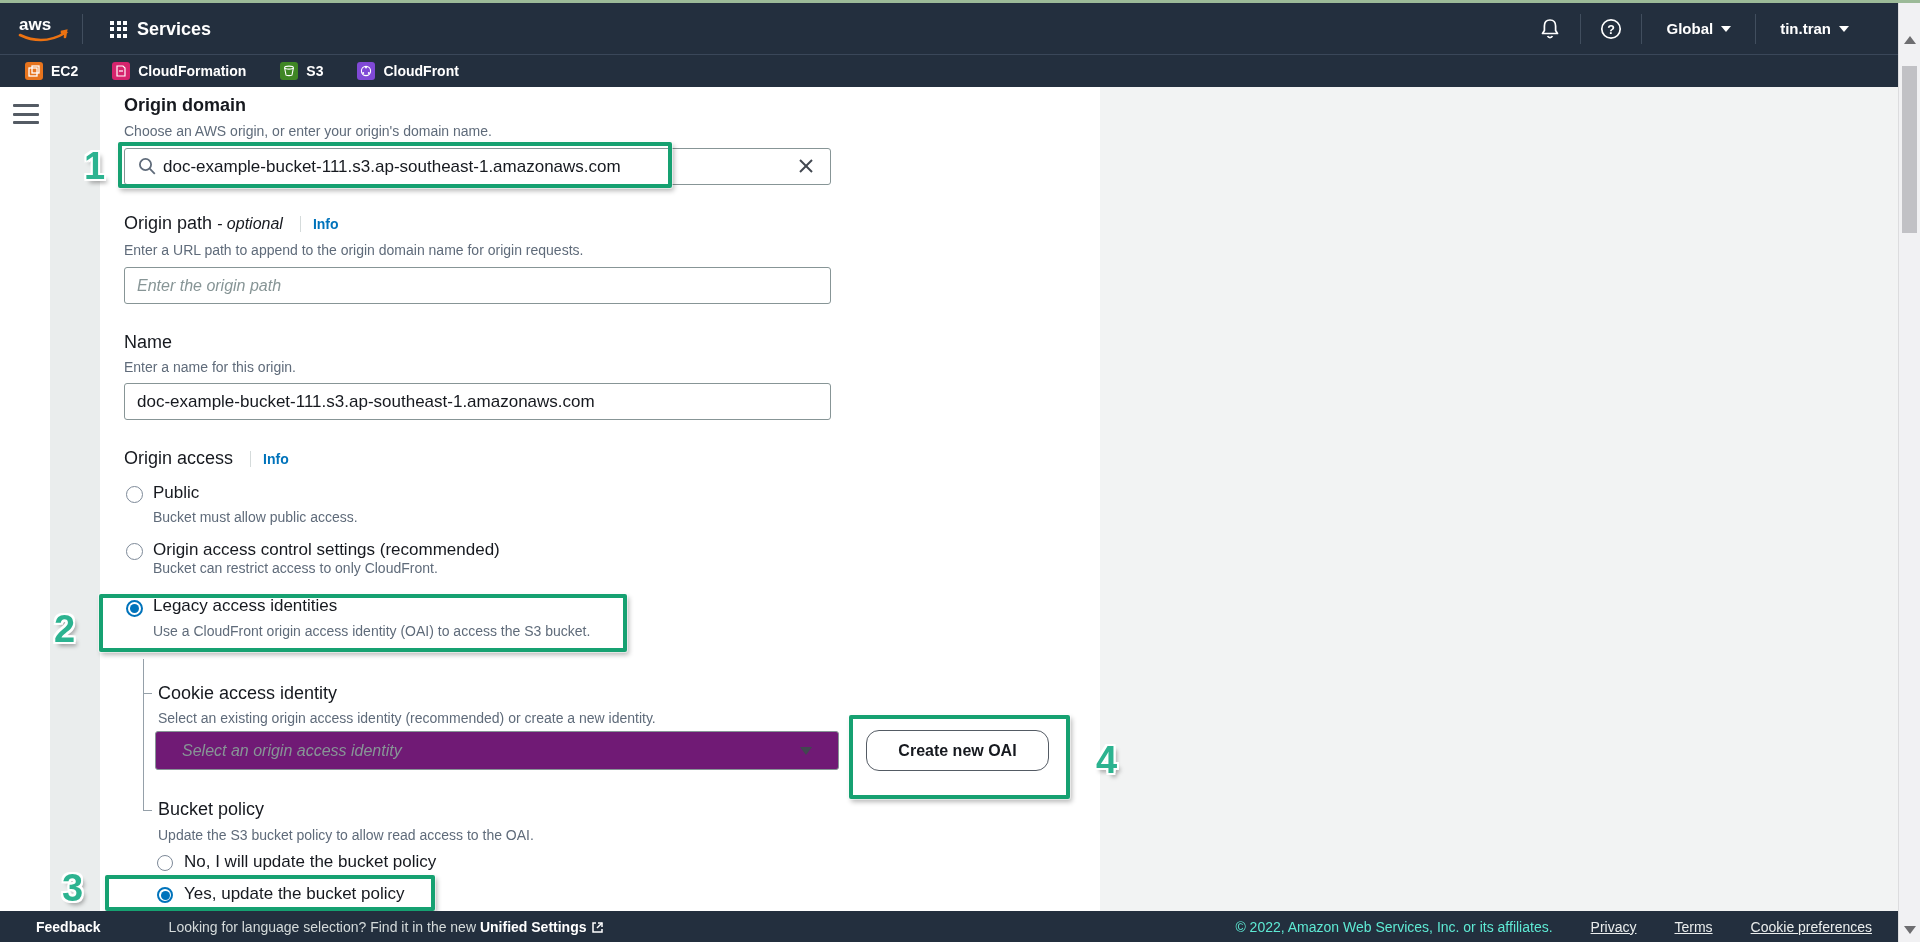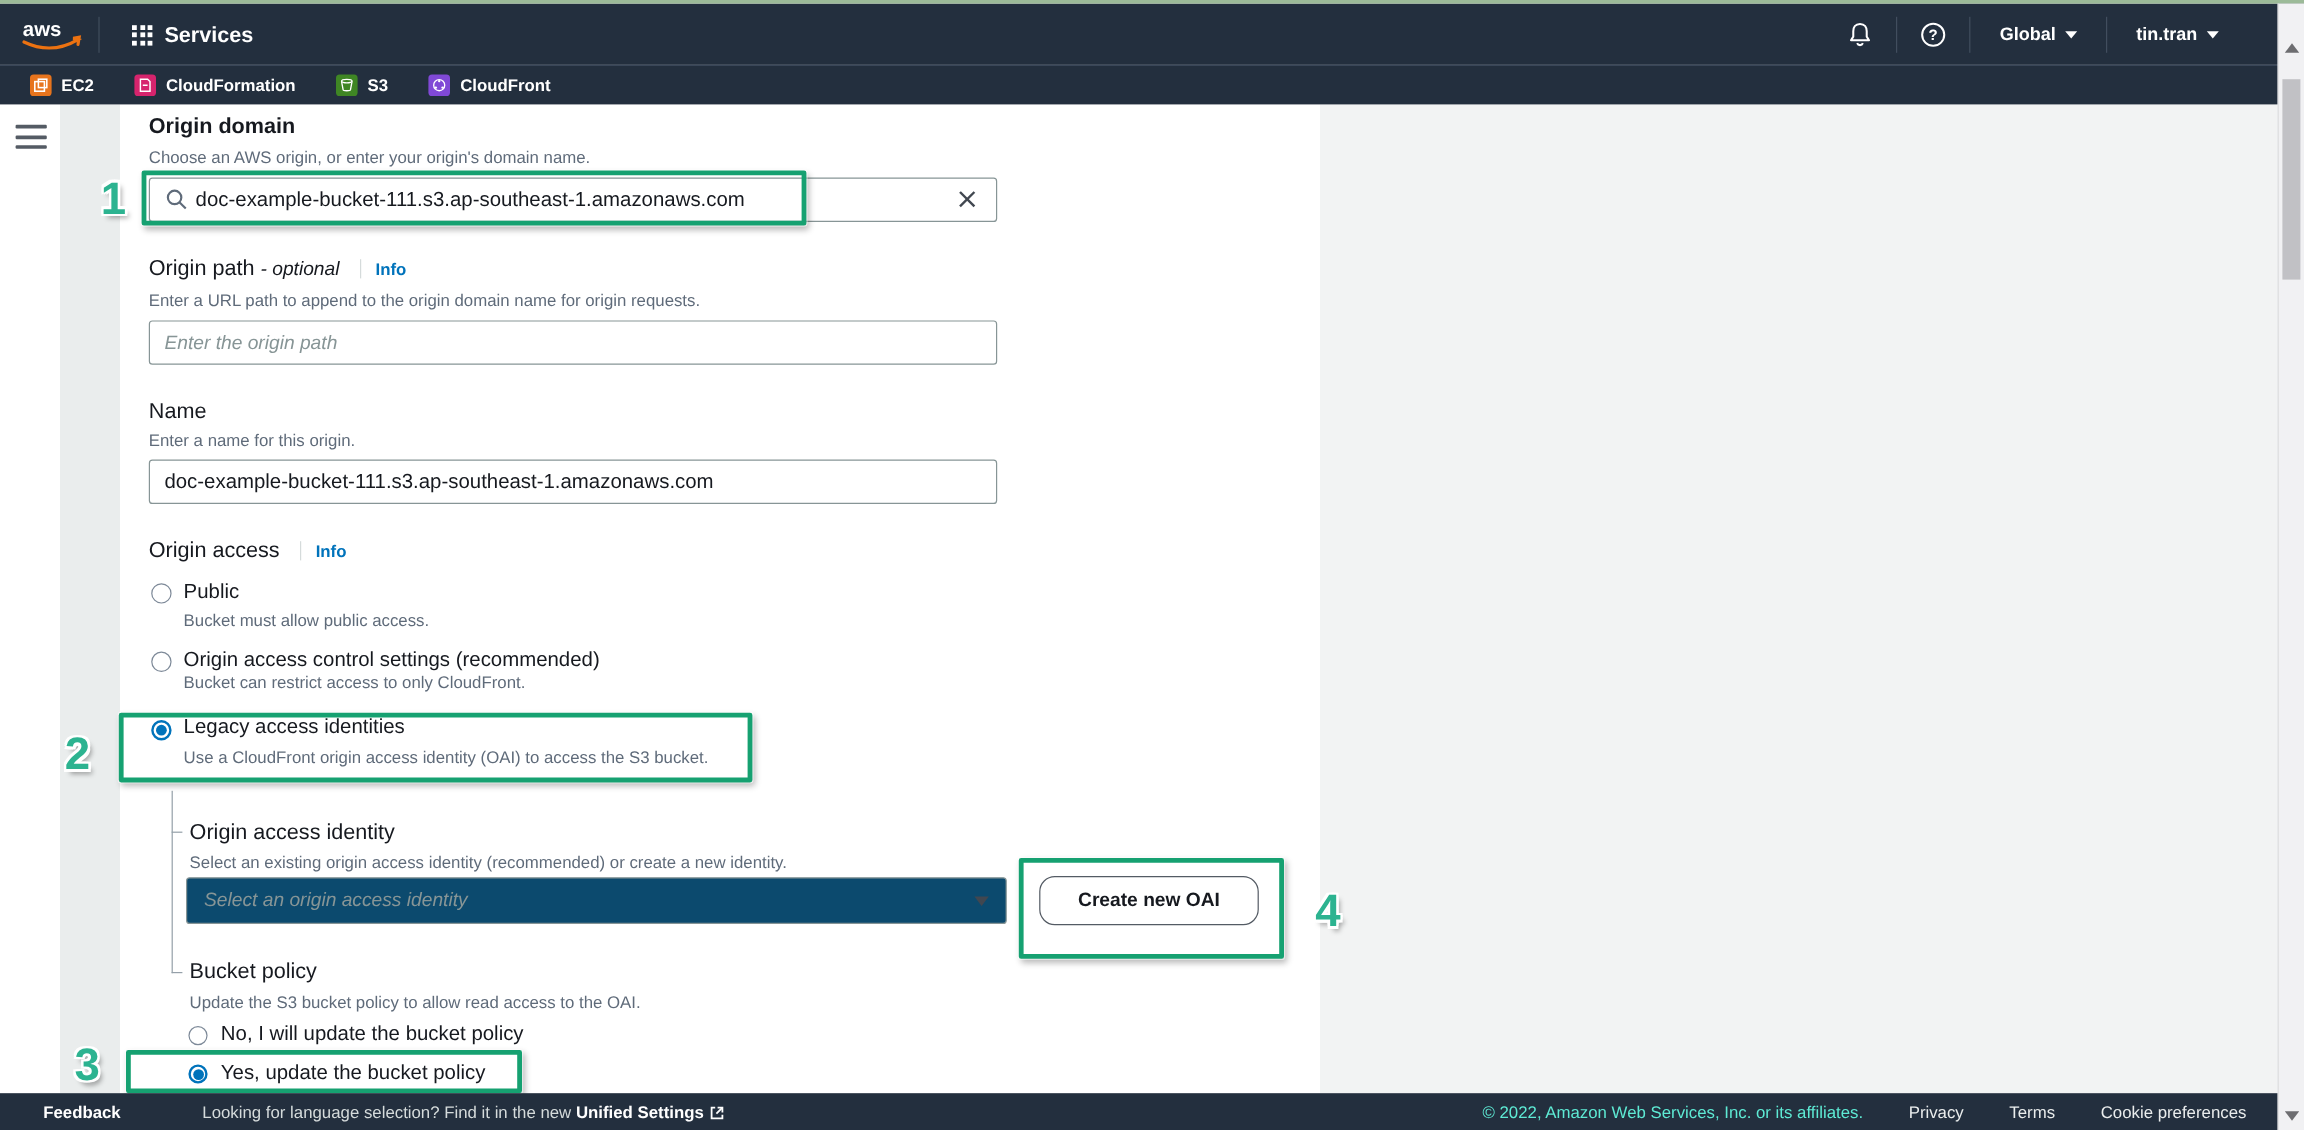--- a/index.html
+++ b/index.html
@@ -58,39 +58,39 @@
   .clear-x { position:absolute; width:24px; height:24px; cursor:pointer; z-index:3; }
 
   .radio { position:absolute; width:17px; height:17px; border:1px solid #7d8998; border-radius:50%; background:#fff; cursor:pointer; }
   .radio.sel { border:2px solid #0073bb; }
   .radio.sel::after { content:""; position:absolute; left:50%; top:50%; width:9px; height:9px; margin:-4.5px 0 0 -4.5px; border-radius:50%; background:#0073bb; }
   .rlabel { position:absolute; font-size:17px; color:#16191f; cursor:pointer; }
 
   .connector-v { position:absolute; width:1px; background:#95a0a9; }
   .connector-h { position:absolute; height:1px; background:#95a0a9; }
 
-  .selectbox { position:absolute; height:39px; background:#0c4a6e; border:1px solid #879596; border-radius:3px; display:flex; align-items:center; padding:0 14px; cursor:pointer; }
+  .selectbox { position:absolute; height:39px; background:#701a75; border:1px solid #879596; border-radius:3px; display:flex; align-items:center; padding:0 26px; cursor:pointer; }
   .selectbox .ph { flex:1; font-size:16px; font-style:italic; color:#879596; }
   .sel-caret { width:0; height:0; border-left:6px solid transparent; border-right:6px solid transparent; border-top:8px solid #414750; }
   .oai-btn { position:absolute; background:#fff; border:1px solid #545b64; border-radius:13px; font-size:16px; font-weight:700; color:#16191f; font-family:inherit; cursor:pointer; }
 
   
   .anno-box { position:absolute; border:4px solid #16a171; border-radius:2px; pointer-events:none; box-shadow:0 0 0 1px rgba(255,255,255,.55), 2px 3px 5px rgba(0,0,0,.28); z-index:10; }
   .anno-num { position:absolute; font-size:38px; font-weight:700; color:#2cb390; z-index:11; pointer-events:none;
     text-shadow:-2px 0 0 #fff, 2px 0 0 #fff, 0 -2px 0 #fff, 0 2px 0 #fff, -2px -2px 0 #fff, 2px 2px 0 #fff, -2px 2px 0 #fff, 2px -2px 0 #fff, 3px 4px 4px rgba(0,0,0,.35); }
 
   
   .footer { position:absolute; left:0; top:911px; width:1920px; height:31px; background:#232f3e; display:flex; align-items:center; font-size:14px; z-index:40; }
   .footer .fb { color:#fff; font-weight:700; margin-left:36px; cursor:pointer; }
   .footer .lang { color:#d5dbdb; margin-left:68px; }
   .footer .lang b { color:#fff; cursor:pointer; }
   .ext-icon { display:inline-block; vertical-align:-2px; margin-left:5px; }
   .footer .spacer { flex:1; }
   .footer .copy { color:#5eead4; }
-  .footer .flink { color:#eaeded; margin-left:38px; cursor:pointer; }
+  .footer .flink { color:#eaeded; margin-left:38px; cursor:pointer;text-decoration:underline; }
   .footer .flink:last-child { margin-right:48px; }
 
   
   .scrollbar { position:absolute; right:0; top:3px; width:22px; height:939px; background:#f1f1f3; border-left:1px solid #dcdcde; z-index:60; }
   .sb-up { position:absolute; left:5px; top:33px; width:0; height:0; border-left:6px solid transparent; border-right:6px solid transparent; border-bottom:8px solid #6d6d70; cursor:pointer; }
   .sb-down { position:absolute; left:5px; bottom:8px; width:0; height:0; border-left:6px solid transparent; border-right:6px solid transparent; border-top:8px solid #6d6d70; cursor:pointer; }
   .sb-thumb { position:absolute; left:3px; top:63px; width:15px; height:167px; background:#c1c1c5; cursor:grab; }
 </style>
 </head>
 <body>
@@ -235,21 +235,21 @@
     <div class="fdesc" style="left:153px; top:473px;">Bucket can restrict access to only CloudFront.</div>
 
     <div class="radio sel" style="left:126px; top:513px;"></div>
     <div class="rlabel" style="left:153px; top:509px;">Legacy access identities</div>
     <div class="fdesc" style="left:153px; top:536px;">Use a CloudFront origin access identity (OAI) to access the S3 bucket.</div>
 
     <div class="connector-v" style="left:143px; top:572px; height:152px;"></div>
     <div class="connector-h" style="left:143px; top:606px; width:9px;"></div>
     <div class="connector-h" style="left:143px; top:723px; width:9px;"></div>
 
-    <div class="flabel" style="left:158px; top:596px;">Origin access identity</div>
+    <div class="flabel" style="left:158px; top:596px;">Cookie access identity</div>
     <div class="fdesc" style="left:158px; top:623px;">Select an existing origin access identity (recommended) or create a new identity.</div>
     <div class="selectbox" style="left:155px; top:644px; width:684px;">
       <span class="ph">Select an origin access identity</span>
       <span class="sel-caret"></span>
     </div>
     <button class="oai-btn" style="left:866px; top:643px; width:183px; height:41px;">Create new OAI</button>
 
     <div class="flabel" style="left:158px; top:712px;">Bucket policy</div>
     <div class="fdesc" style="left:158px; top:740px;">Update the S3 bucket policy to allow read access to the OAI.</div>
 

